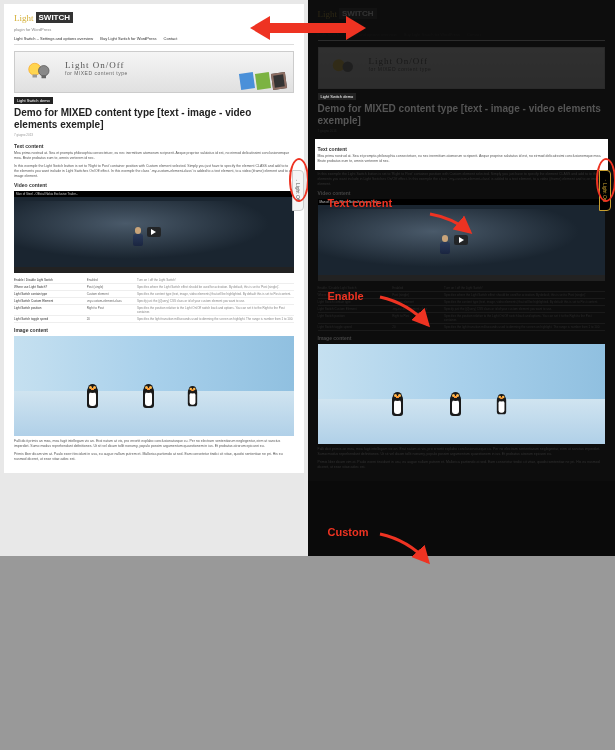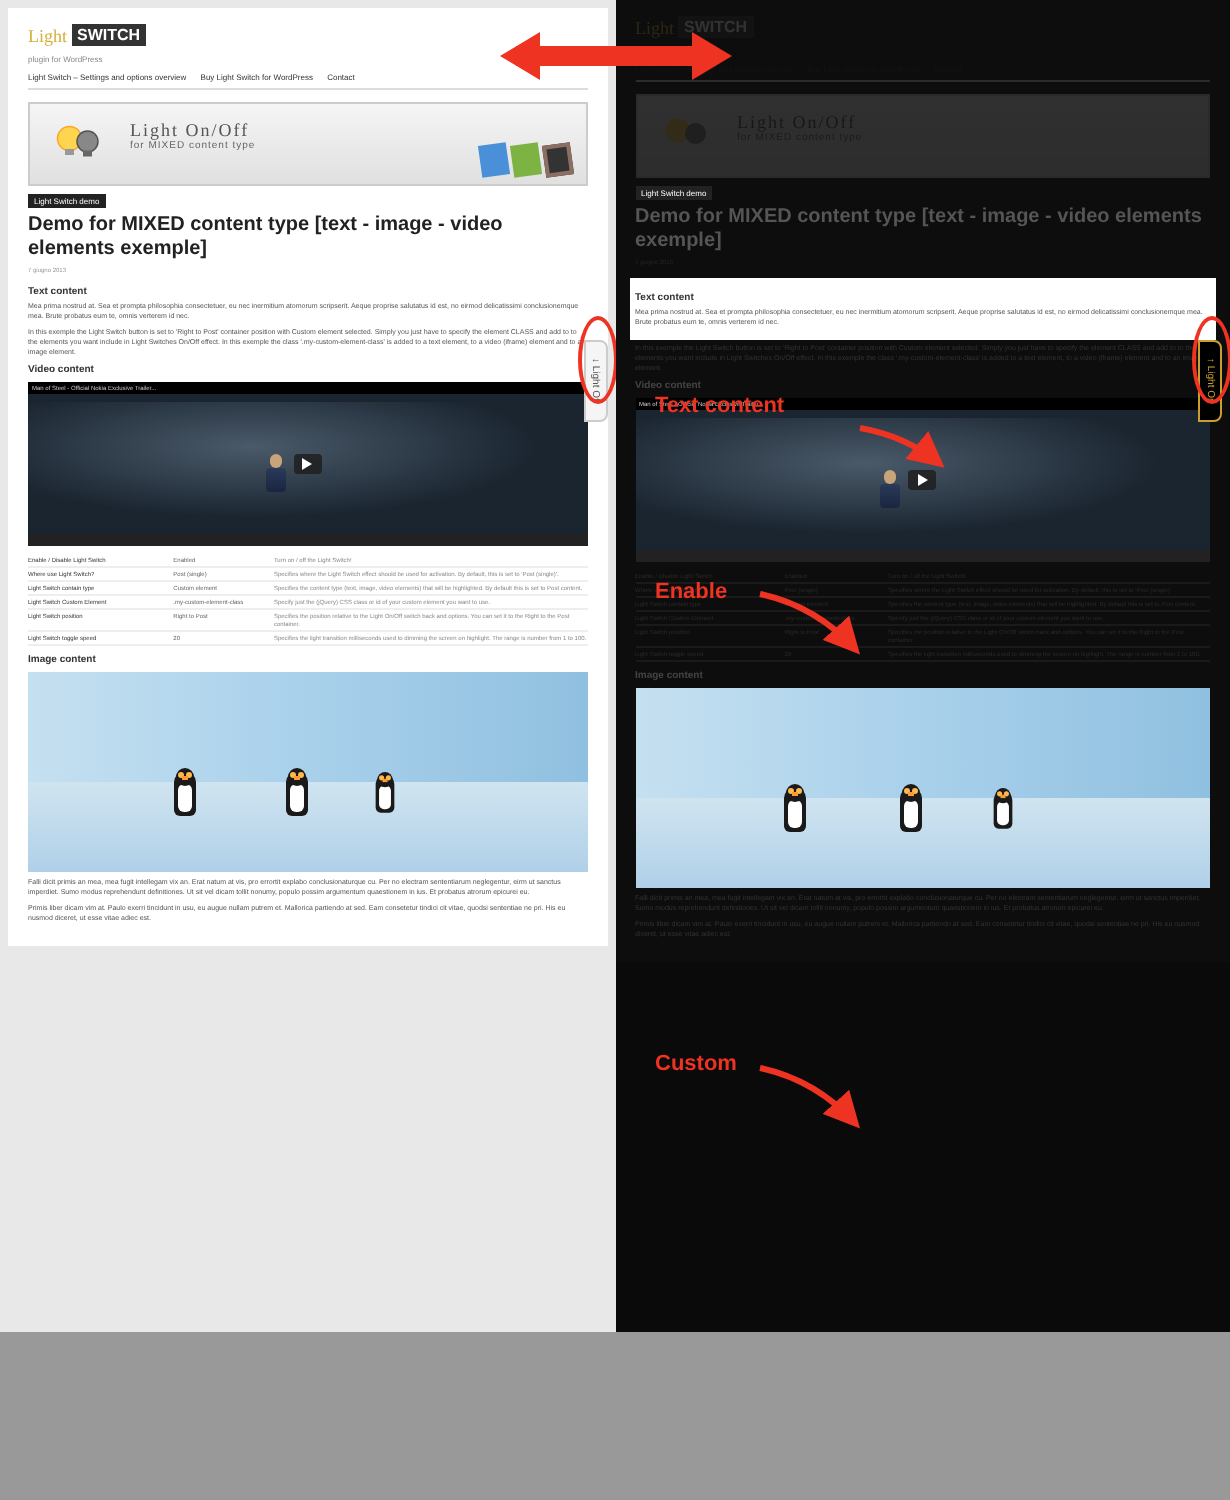--- a/index.html
+++ b/index.html
@@ -1,17 +1,17 @@
 <!DOCTYPE html>
 <html><head>
 <meta charset="utf-8">
 <style>
 *{box-sizing:border-box;margin:0;padding:0}
 body{font-family:Arial,sans-serif;width:615px;height:750px;background:#999;overflow:hidden;position:relative}
-.split{display:flex;width:615px;height:666px}
+.split{display:flex;width:615px;height:556px}
 .panel{width:50%;position:relative}
 .panel-left{background:#e8e8e8;padding:4px}
 .panel-right{background:#0a0a0a}
 .page{background:#fff;width:100%;font-size:5px;padding:8px 10px}
 .page-dark{background:#111;color:#444}
 .logo{display:flex;align-items:center;gap:2px;margin-bottom:4px}
 .logo-text{font-family:cursive;font-size:9px}
 .logo-text .l1{color:#d4af37}
 .logo-sw{background:#333;color:#fff;font-size:8px;padding:1px 3px;font-weight:bold}
 .logo-sub{font-size:4px;color:#888}

